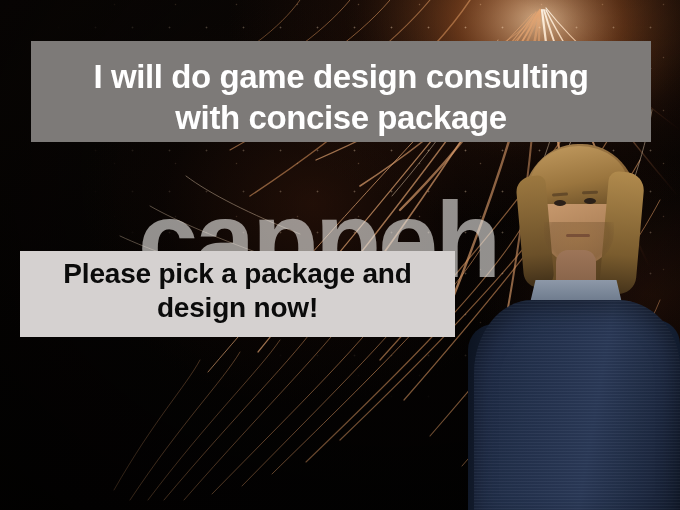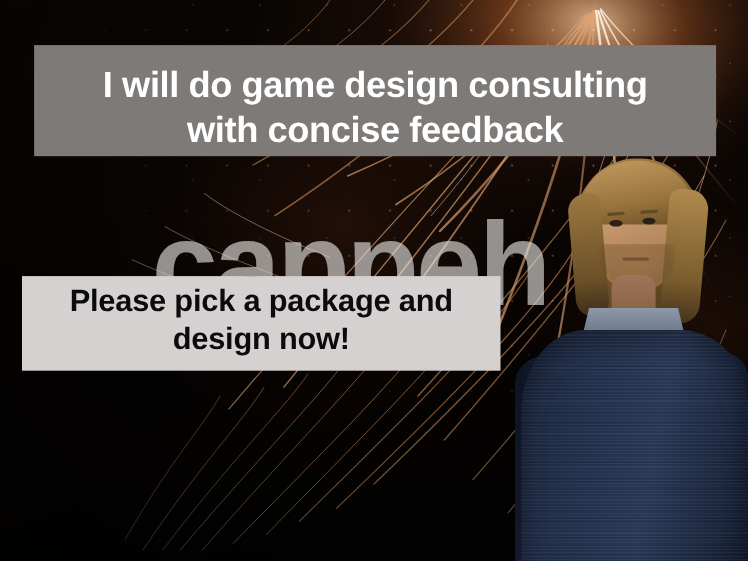--- a/index.html
+++ b/index.html
@@ -357,21 +357,21 @@
     <div class="mouth"></div>
     <div class="neck"></div>
     <div class="collar"></div>
     <div class="arm-left"></div>
     <div class="arm-right"></div>
     <div class="torso"></div>
   </div>
 
   <div class="banner" id="banner-title">
     <span class="line">I will do game design consulting</span>
-    <span class="line">with concise feedback</span>
+    <span class="line">with concise package</span>
   </div>
 
   <div class="banner" id="banner-cta">
     <span class="line">Please pick a package and</span>
     <span class="line">design now!</span>
   </div>
 
 </div>
 
 </body></html>

